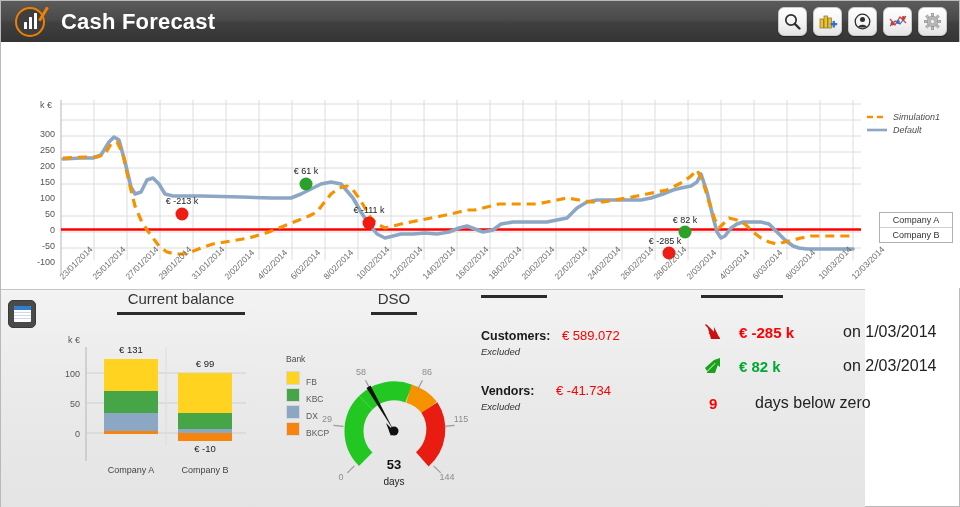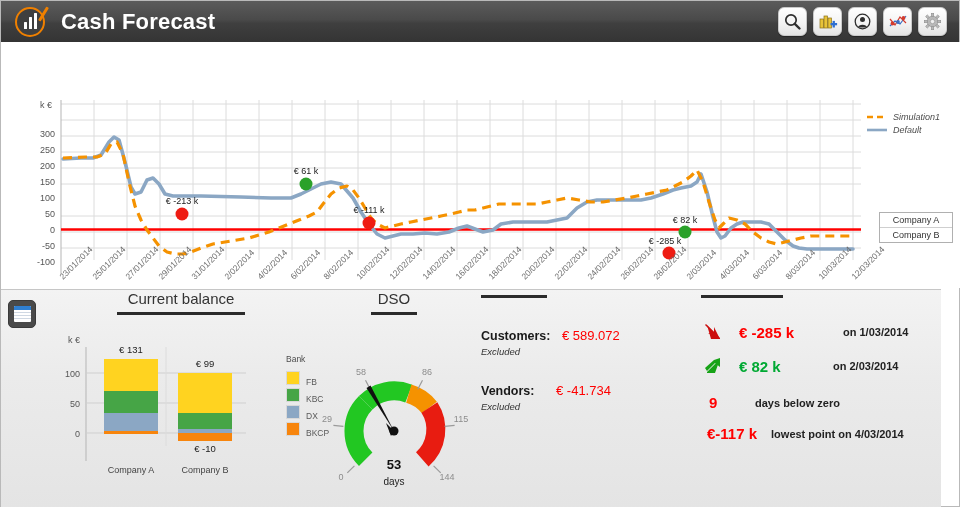--- a/index.html
+++ b/index.html
@@ -55,21 +55,21 @@
     position:absolute;left:878px;top:170px;width:72px;
     border:1px solid #b0b0b0;background:#fff;font-size:9px;color:#333;
   }
   .companybox div{
     padding:2px 0;text-align:center;border-bottom:1px solid #cfcfcf;
   }
   .companybox div:last-child{border-bottom:none;}
 
   
   .bottom{
-    position:absolute;left:0;top:288px;width:940px;height:218px;
+    position:absolute;left:0;top:288px;width:864px;height:218px;
     background:linear-gradient(180deg,#f3f3f3 0%,#ebebeb 40%,#e4e4e4 100%);
     border-top:1px solid #c6c6c6;
   }
   .panelicon{
     position:absolute;left:7px;top:10px;width:26px;height:26px;border-radius:5px;
     background:#4a4a4a;border:1px solid #3a3a3a;
     display:flex;align-items:center;justify-content:center;
   }
   .panelicon .scr{width:17px;height:16px;background:#fff;border-radius:1px;overflow:hidden;}
   .panelicon .scr .bar{height:4px;background:#2f7fd1;}
@@ -91,21 +91,21 @@
   .banklegend .brow{display:flex;align-items:center;height:17px;}
   .banklegend .sw{width:12px;height:12px;border:1px solid #d8d8d8;}
   .banklegend .bname{margin-left:6px;margin-top:8px;}
 
   .ovrow{font-size:12.5px;color:#1a1a1a;font-weight:bold;}
   .ovval{color:#ff0000;font-size:13px;font-weight:normal;}
   .ovexcl{font-size:9.5px;font-style:italic;color:#333;font-weight:normal;margin-top:3px;}
 
   .alertrow{display:flex;align-items:center;}
   .alertval{font-size:15px;font-weight:bold;}
-  .alertwhen{font-size:11px;color:#222;font-weight:bold;}
+  .alertwhen{font-size:16px;color:#222;font-weight:normal;}
   .red{color:#ff0000;} .green{color:#00a933;}
 </style>
 </head>
 <body>
 
 <div id="app">
 
   <div class="titlebar">
     <div class="logo">
       <div class="b b1"></div>
@@ -438,28 +438,24 @@
         <span class="alertwhen" style="margin-left:18px">on 1/03/2014</span>
       </div>
 
       <div class="alertrow" style="margin-top:10px">
         <svg width="24" height="24" viewBox="0 0 24 24">
           <path d="M19 5 L6 18 L6 11 L6 19 L14 19 Z" fill="#17a317"></path>
           <path d="M19 5 L11 5 L19 5 L19 13 Z" fill="#17a317"></path>
           <path d="M19 4 L10 4 L19 4 L19 13 L14 9 L6 17 L4 14 L13 6 Z" fill="#17a317"></path>
         </svg>
         <span class="alertval green" style="margin-left:14px;width:86px">€ 82 k</span>
-        <span class="alertwhen" style="margin-left:8px">on 2/03/2014</span>
+        <span class="alertwhen" style="margin-left:18px">on 2/03/2014</span>
       </div>
 
       <div class="alertrow" style="margin-top:16px">
         <span class="alertval red" style="margin-left:8px;width:24px">9</span>
         <span class="alertwhen" style="margin-left:22px">days below zero</span>
       </div>
 
-      <div class="alertrow" style="margin-top:14px">
-        <span class="alertval red" style="margin-left:6px">€-117 k</span>
-        <span class="alertwhen" style="margin-left:14px">lowest point on 4/03/2014</span>
-      </div>
     </div>
 
   </div>
 </div>
 
 </body></html>

